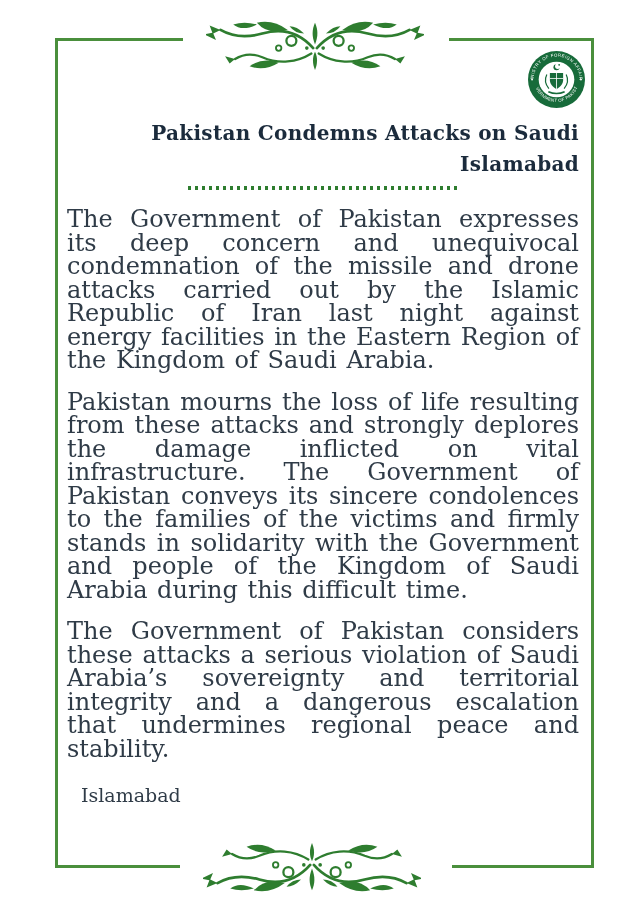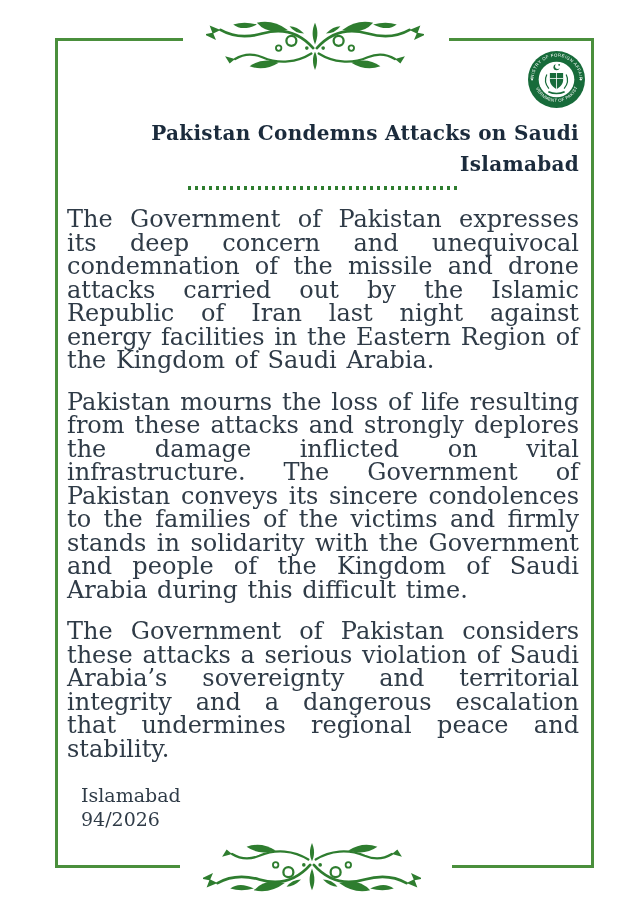--- a/index.html
+++ b/index.html
@@ -132,17 +132,16 @@
       <div>Islamabad</div>
     </h1>
     <div class="divider"></div>
 
     <p class="body-paragraph">The Government of Pakistan expresses its deep concern and unequivocal condemnation of the missile and drone attacks carried out by the Islamic Republic of Iran last night against energy facilities in the Eastern Region of the Kingdom of Saudi Arabia.</p>
     <p class="body-paragraph">Pakistan mourns the loss of life resulting from these attacks and strongly deplores the damage inflicted on vital infrastructure. The Government of Pakistan conveys its sincere condolences to the families of the victims and firmly stands in solidarity with the Government and people of the Kingdom of Saudi Arabia during this difficult time.</p>
     <p class="body-paragraph">The Government of Pakistan considers these attacks a serious violation of Saudi Arabia’s sovereignty and territorial integrity and a dangerous escalation that undermines regional peace and stability.</p>
 
     <div class="footer">
       <div>Islamabad</div>
-      <div>94/2026</div>
     </div>
   </div>
 
 </div>
 
 </body></html>

